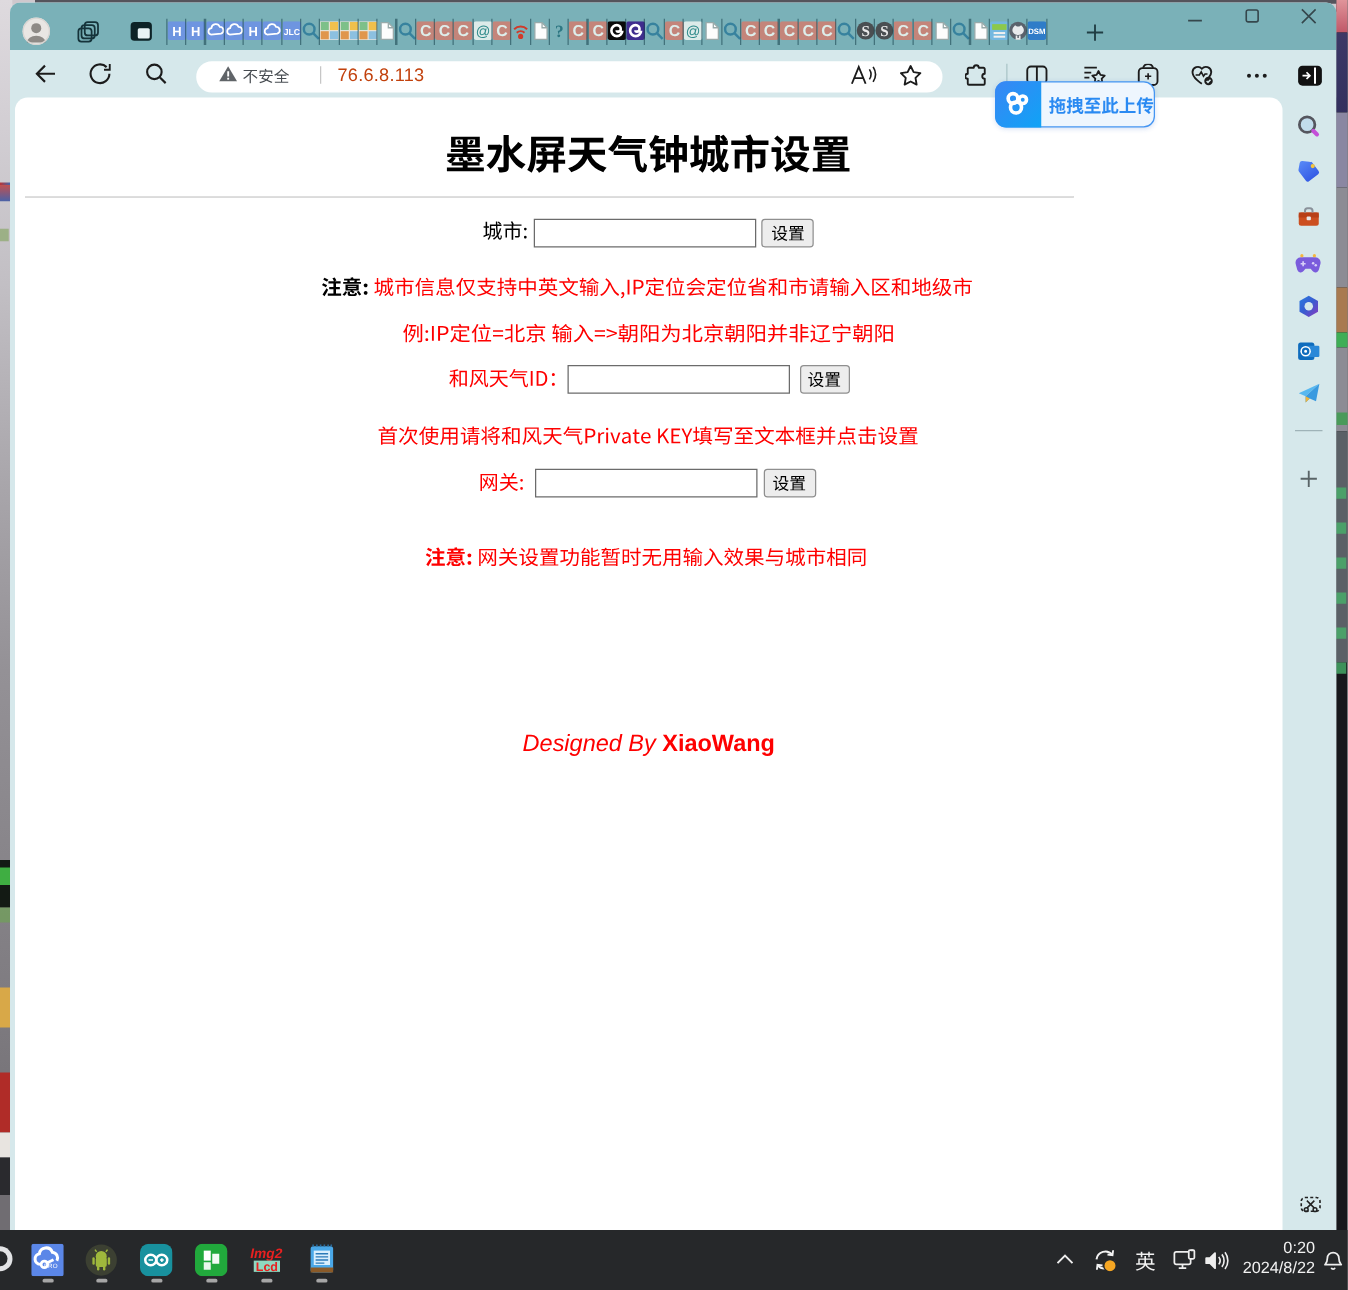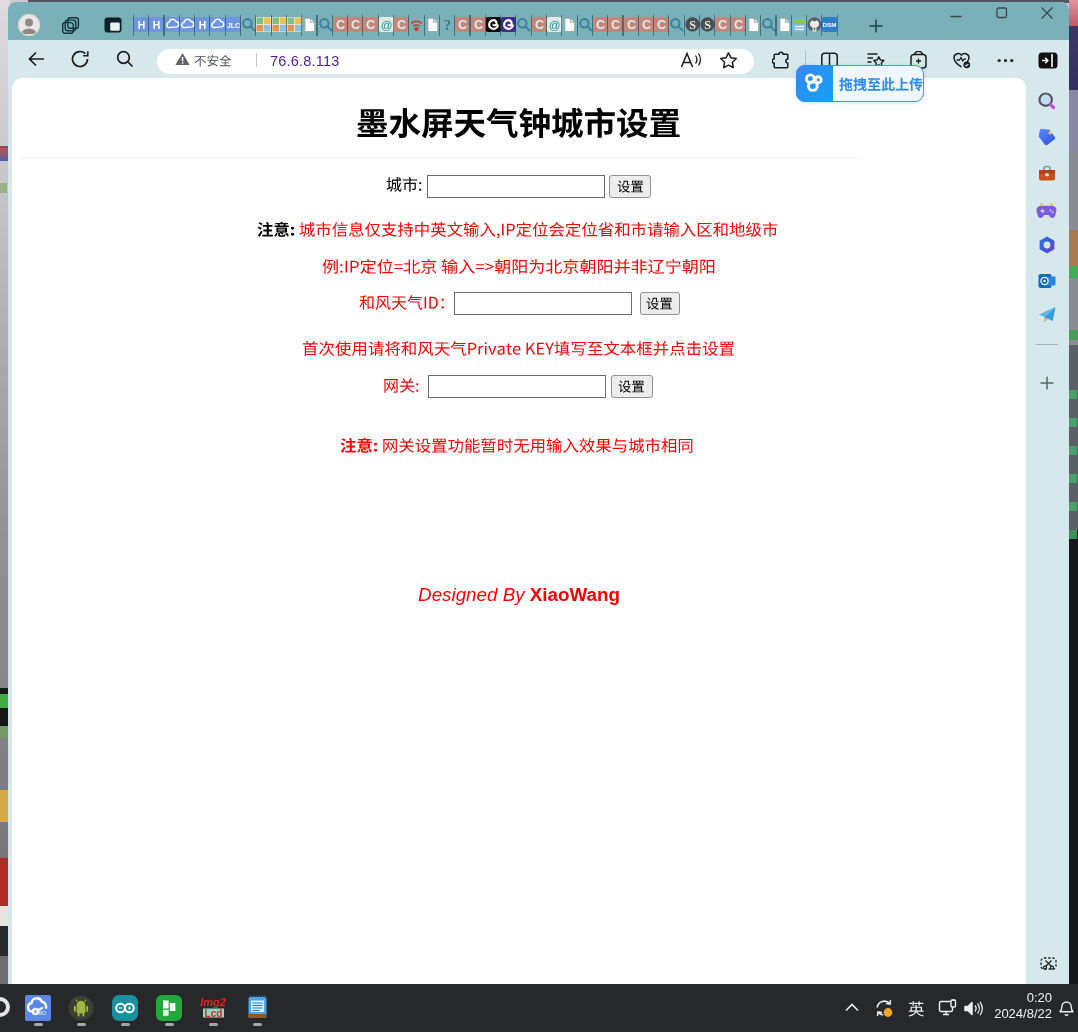--- a/index.html
+++ b/index.html
@@ -327,21 +327,21 @@
         <path d="M7.5 1L14.6 13H0.4z" fill="#606468"></path>
         <rect x="6.8" y="5" width="1.5" height="4.2" fill="#fff"></rect>
         <rect x="6.8" y="10.2" width="1.5" height="1.5" fill="#fff"></rect>
       </svg>
 <svg class="tx" style="left:186.0px;top:48.5px" width="38" height="19" viewBox="0 0 38 19">
         <g>
           <path fill="#474c51" d="M0.9 4.9H11.6V5.8H0.9ZM7 8.5 7.7 7.9Q8.2 8.3 8.9 8.7Q9.5 9.1 10 9.6Q10.6 10 11.1 10.5Q11.7 10.9 12 11.2L11.2 12Q10.9 11.6 10.4 11.2Q9.9 10.7 9.3 10.3Q8.8 9.8 8.2 9.3Q7.6 8.9 7 8.5ZM6.8 5.2 7.8 5.6Q7.1 6.9 6.1 8.1Q5.1 9.3 3.8 10.3Q2.6 11.4 1.2 12.1Q1.1 12 1 11.9Q0.9 11.7 0.8 11.6Q0.7 11.4 0.6 11.3Q1.6 10.8 2.5 10.1Q3.4 9.4 4.2 8.6Q5 7.8 5.7 7Q6.3 6.1 6.8 5.2ZM5.7 7.7 6.7 6.7V6.7V15.5H5.7Z M13.7 5.4H23.8V8H22.9V6.3H14.6V8H13.7ZM20.9 9.3 21.8 9.6Q21.2 11.3 20.2 12.5Q19.1 13.6 17.6 14.3Q16.1 15 14.1 15.5Q14.1 15.3 14 15.2Q13.9 15 13.7 14.9Q13.6 14.7 13.5 14.6Q15.5 14.3 16.9 13.6Q18.4 13 19.4 11.9Q20.4 10.9 20.9 9.3ZM13.4 8.9H24.2V9.8H13.4ZM17.7 4.2 18.6 4Q18.9 4.4 19.1 4.9Q19.3 5.3 19.5 5.7L18.5 5.9Q18.3 5.6 18.1 5.1Q17.9 4.6 17.7 4.2ZM14.9 11.7 15.6 11Q16.6 11.4 17.8 11.8Q19 12.2 20.1 12.7Q21.2 13.2 22.2 13.7Q23.2 14.2 23.9 14.6L23.1 15.4Q22.5 15 21.5 14.5Q20.6 14 19.4 13.5Q18.3 13 17.1 12.5Q16 12.1 14.9 11.7ZM14.9 11.7Q15.3 11.3 15.7 10.7Q16.1 10.1 16.5 9.4Q16.8 8.8 17.2 8.1Q17.5 7.4 17.8 6.8L18.8 7.1Q18.5 7.7 18.2 8.3Q17.8 9 17.5 9.6Q17.1 10.2 16.7 10.8Q16.3 11.3 16 11.8Z M27.5 11.4H35.1V12.2H27.5ZM27.5 8.6H35.1V9.5H27.5ZM25.9 14.3H36.6V15.2H25.9ZM30.8 9H31.7V14.8H30.8ZM31.2 3.9 32 4.2Q31.3 5.3 30.3 6.3Q29.4 7.3 28.3 8.1Q27.2 8.9 26 9.5Q25.9 9.3 25.7 9.1Q25.5 8.9 25.3 8.7Q26.5 8.2 27.6 7.4Q28.7 6.7 29.6 5.8Q30.5 4.9 31.2 3.9ZM31.5 4.3Q32.7 5.7 34.2 6.8Q35.6 7.9 37.2 8.7Q37 8.9 36.9 9.1Q36.7 9.3 36.6 9.5Q35.5 8.9 34.5 8.2Q33.5 7.5 32.5 6.6Q31.6 5.7 30.7 4.7Z"></path>
         </g>
       </svg>
 <div class="abs" style="left:248px;top:51px;width:1px;height:14px;background:#c6c6c6"></div>
-<div class="abs" style="left:262px;top:50.5px;font-size:14.5px;color:#4c1d95;letter-spacing:0.2px">76.6.8.113</div>
+<div class="abs" style="left:262px;top:50.5px;font-size:14.5px;color:#c2410c;letter-spacing:0.2px">76.6.8.113</div>
 <svg class="abs" style="left:672px;top:49px" width="22" height="19" fill="none" stroke="#1c1c1c" stroke-width="1.5">
         <path d="M1.5 16L7 2.5L12.5 16M3.5 11.5h7"></path>
         <path d="M15.5 4.5a7 7 0 0 1 0 8" stroke-width="1.3"></path>
         <path d="M18.5 2.5a11 11 0 0 1 0 12" stroke-width="1.3"></path>
       </svg>
 <svg class="abs" style="left:711px;top:49px" width="19" height="18" fill="none" stroke="#1c1c1c" stroke-width="1.5">
         <path d="M9.5 1.8l2.4 4.9 5.4.8-3.9 3.8.9 5.4-4.8-2.5-4.8 2.5.9-5.4L1.7 7.5l5.4-.8z" stroke-linejoin="round"></path>
       </svg>
 <svg class="abs" style="left:764px;top:49px" width="19" height="19" fill="none" stroke="#1c1c1c" stroke-width="1.5">
         <path d="M7 3.2a2 2 0 0 1 4 0h3.8a1 1 0 0 1 1 1V8a2 2 0 0 0 0 4v3.8a1 1 0 0 1-1 1H3.2a1 1 0 0 1-1-1V12a2 2 0 0 1 0-4V4.2a1 1 0 0 1 1-1z" stroke-linejoin="round"></path>

